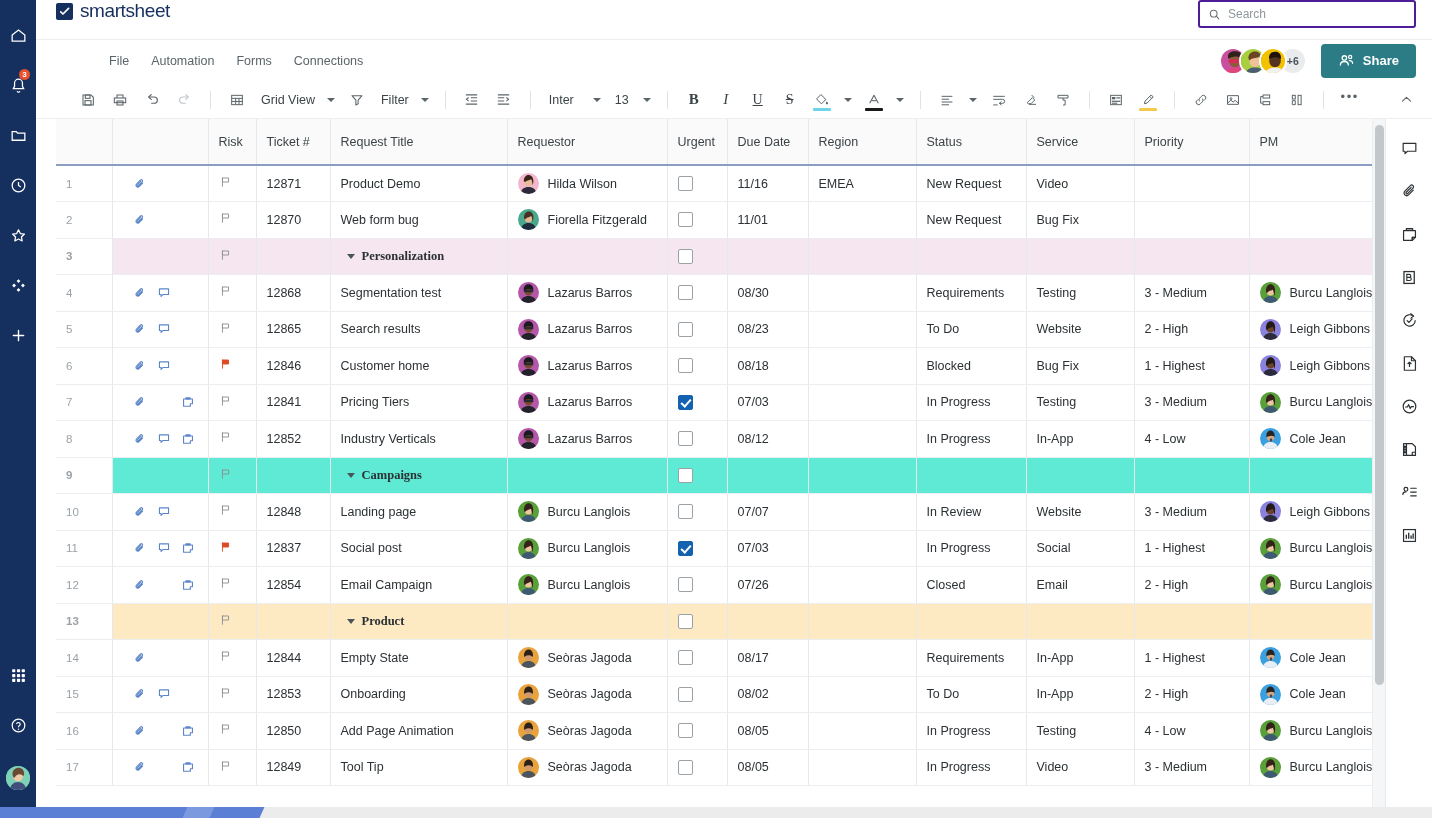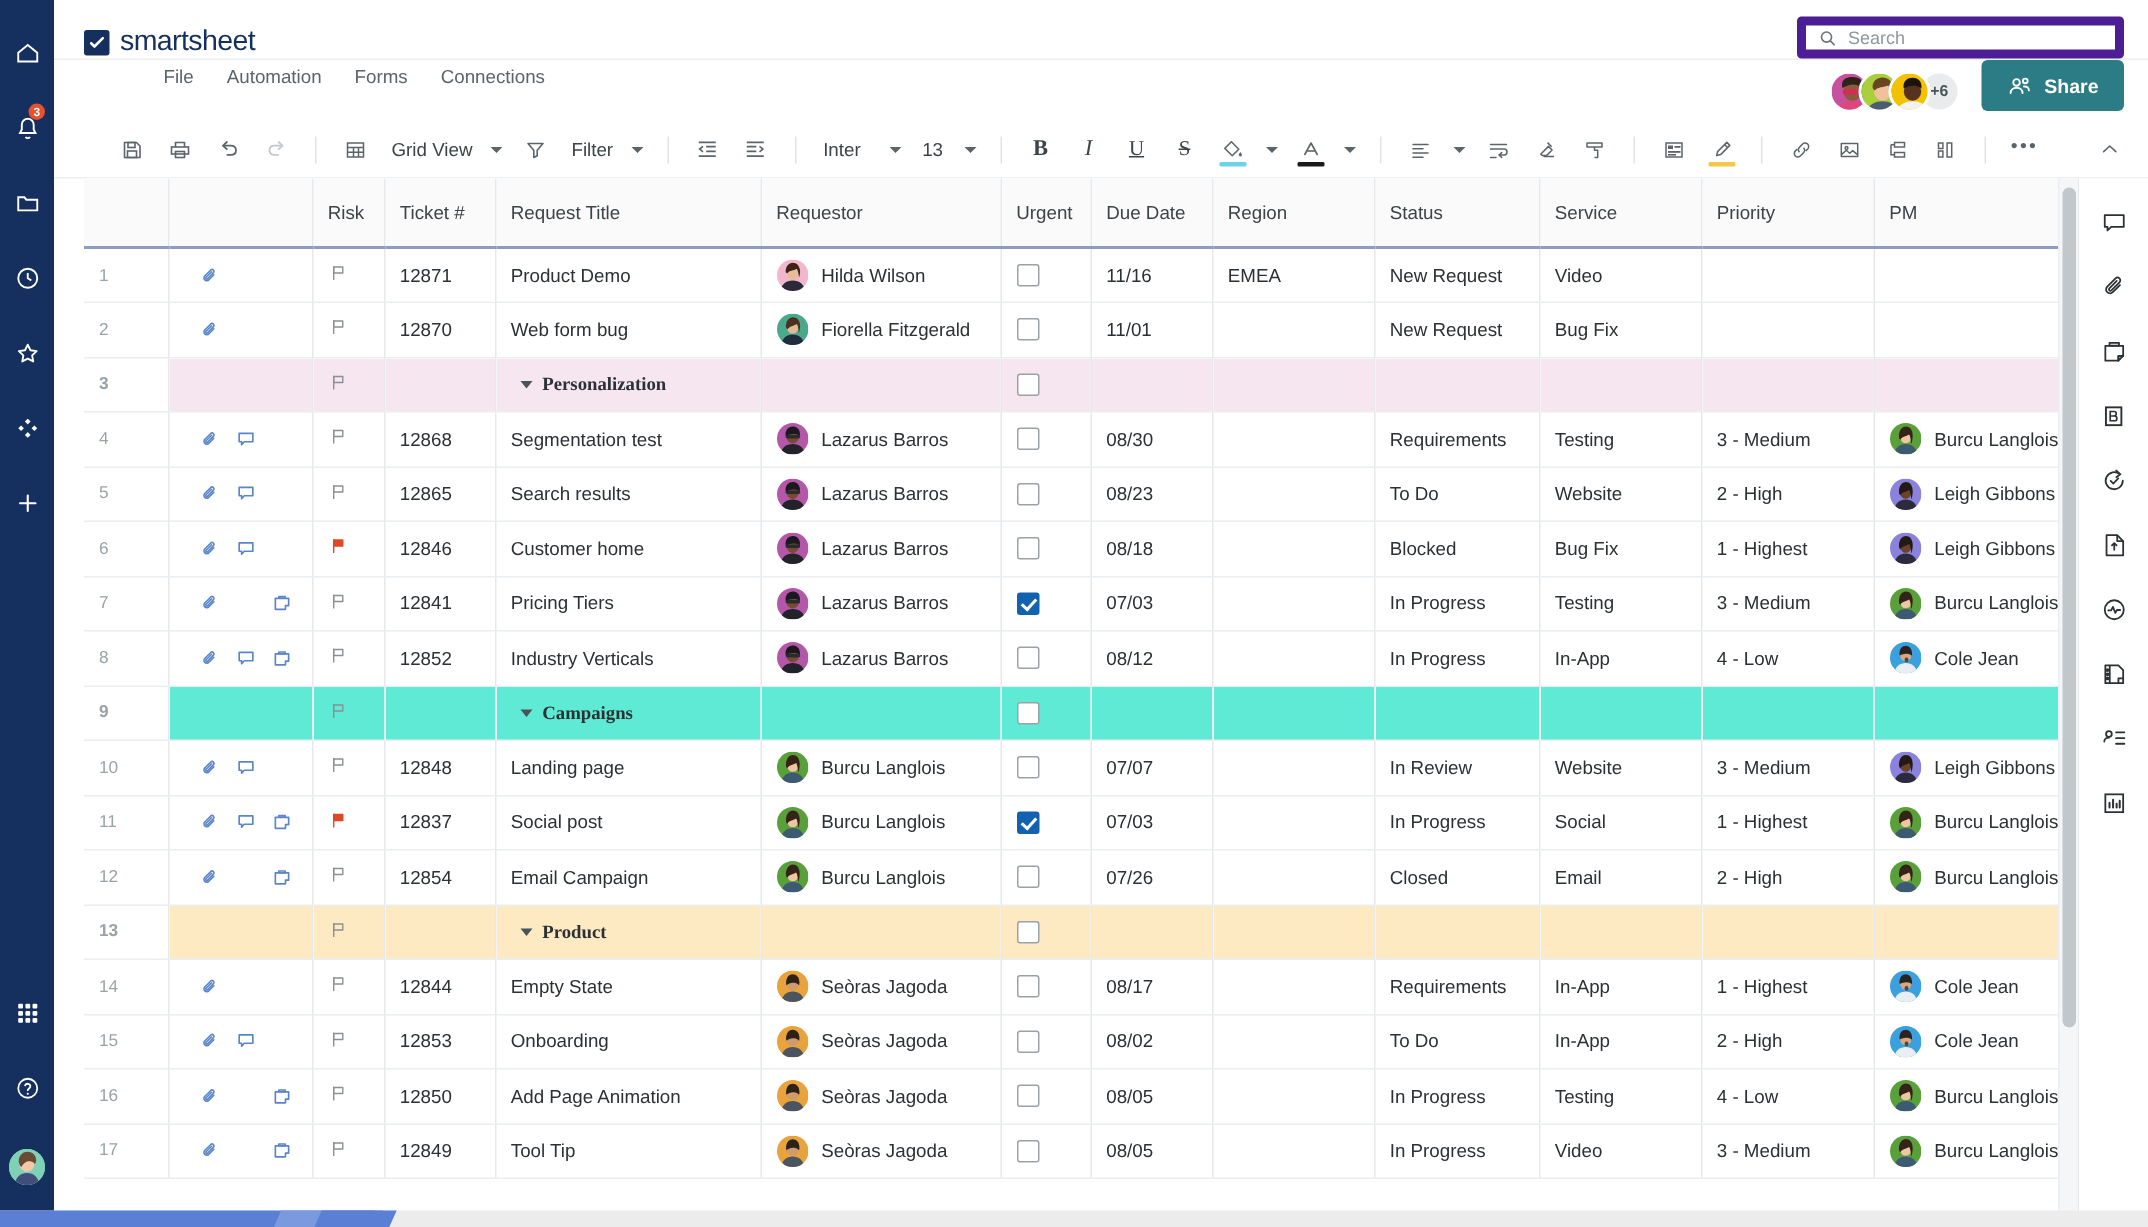--- a/index.html
+++ b/index.html
@@ -54,54 +54,54 @@
     flex: 1 1 auto;
     display: flex; flex-direction: column;
     height: 818px;
     background: #fff;
     min-width: 0;
   }
 
   
   .topbar {
     height: 40px;
-    display: flex; align-items: flex-end;
+    display: flex; align-items: flex-start;
     padding: 0 16px 0 20px;
     border-bottom: 1px solid #eceff1;
     flex: 0 0 40px;
   }
   .logo { display: flex; align-items: center; gap: 7px; }
   .logo-mark {
     width: 17px; height: 17px;
     background: #152f5e;
     border-radius: 2px;
     display: flex; align-items: center; justify-content: center;
   }
   .logo-mark svg { display: block; }
   .logo-text {
     font-size: 19px; color: #152f5e;
     letter-spacing: -0.4px;
     font-weight: 400;
   }
   .topbar-spacer { flex: 1 1 auto; }
   .search-box {
     width: 218px; height: 28px;
-    border: 6px solid #4c1d95;
+    border: 2px solid #4c1d95;
     border-radius: 3px;
     display: flex; align-items: center;
     padding: 0 8px; gap: 7px;
     background: #fff;
   }
   .search-box svg { flex: 0 0 auto; color: #6b7378; }
   .search-ph { font-size: 12px; color: #8e979c; }
 
   
   .menubar {
     height: 41px;
-    display: flex; 
+    display: flex; align-items: center;
     padding: 0 16px 0 62px;
     flex: 0 0 41px;
   }
   .menu-item {
     font-size: 12.5px; color: #5b6569;
     padding: 4px 11px;
     border-radius: 3px;
     cursor: pointer;
     white-space: nowrap;
   }

